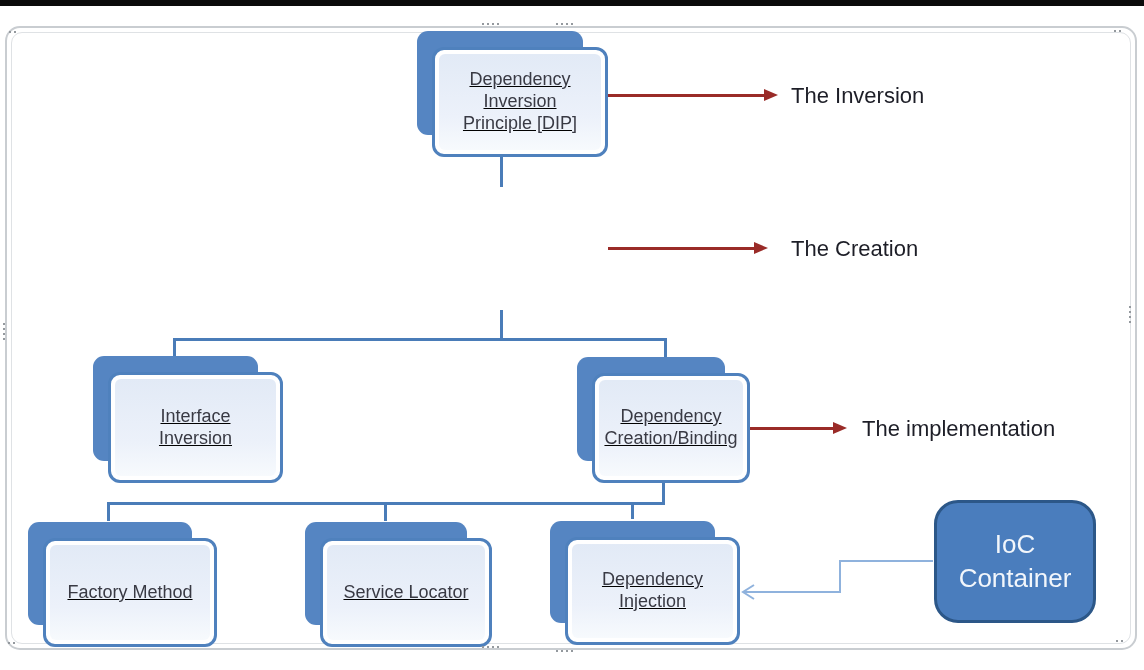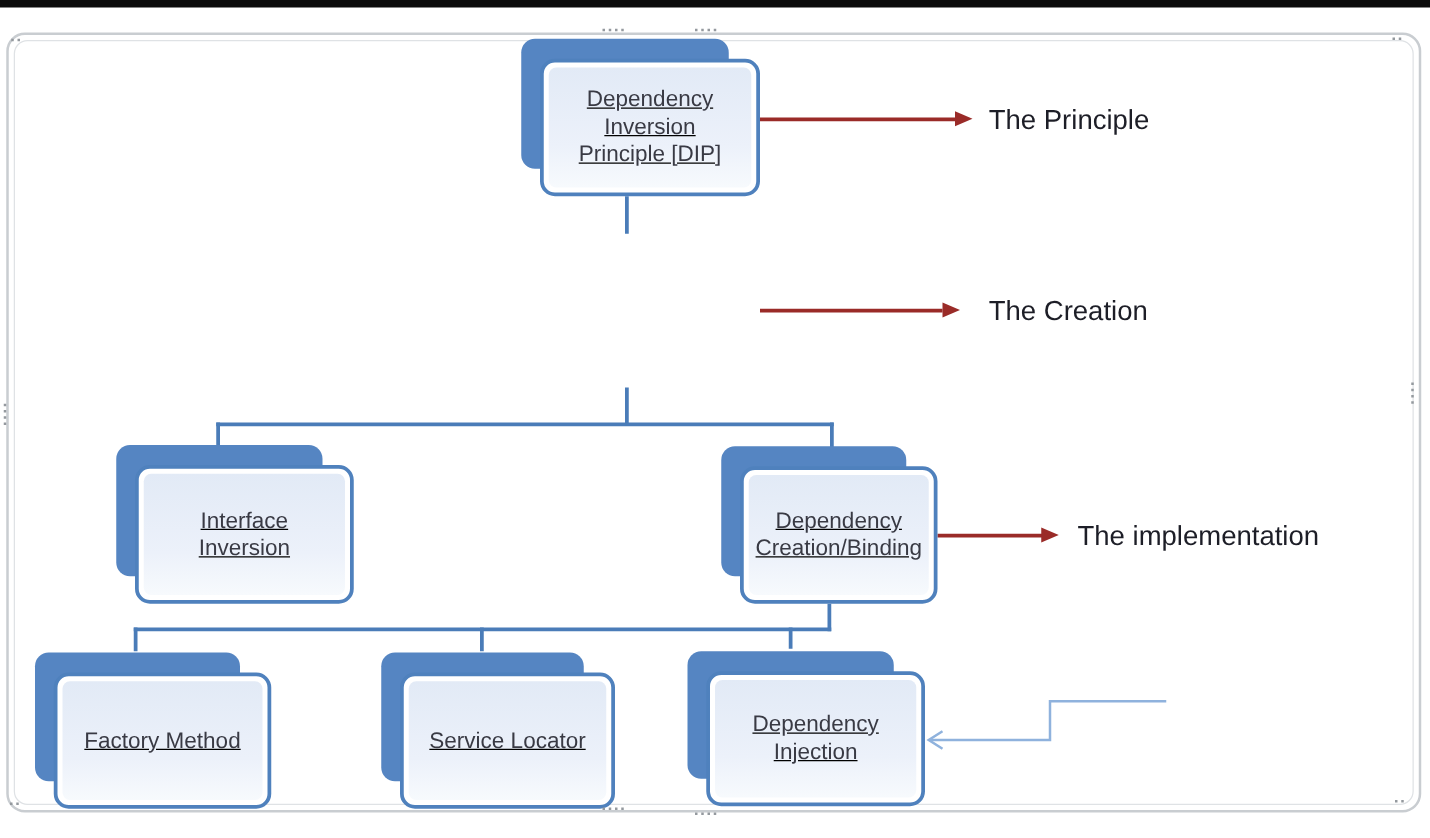--- a/index.html
+++ b/index.html
@@ -153,29 +153,33 @@
         <span class="nlabel">Factory Method</span>
       </div>
   </div>
   <div class="node" style="left:565px;top:537px;width:175px;height:108px">
     <div class="face">
         <span class="nlabel">Dependency
 Injection</span>
       </div>
   </div>
 
+  <div class="iocc">
+    <span class="nlabel" style="text-align:center">IoC
+Container</span>
+  </div>
 
   <svg class="svgwire" style="left:735px;top:550px" width="205" height="50" viewBox="0 0 205 50">
     <polyline points="198,11 105,11 105,42 9,42" fill="none" stroke="#8fb2dd" stroke-width="2"></polyline>
     <polyline points="19,35 8,42 19,49" fill="none" stroke="#8fb2dd" stroke-width="2"></polyline>
   </svg>
 
   <div class="rline" style="left:608px;top:94px;width:156px"></div>
   <div class="rhead" style="left:764px;top:89px"></div>
-  <div class="alabel" style="left:791px;top:83px">The Principle</div>
+  <div class="alabel" style="left:791px;top:83px">The Inversion</div>
 
   <div class="rline" style="left:608px;top:247px;width:146px"></div>
   <div class="rhead" style="left:754px;top:242px"></div>
   <div class="alabel" style="left:791px;top:236px">The Creation</div>
 
   <div class="rline" style="left:750px;top:427px;width:84px"></div>
   <div class="rhead" style="left:833px;top:422px"></div>
   <div class="alabel" style="left:862px;top:416px">The implementation</div>
 
 </div>

